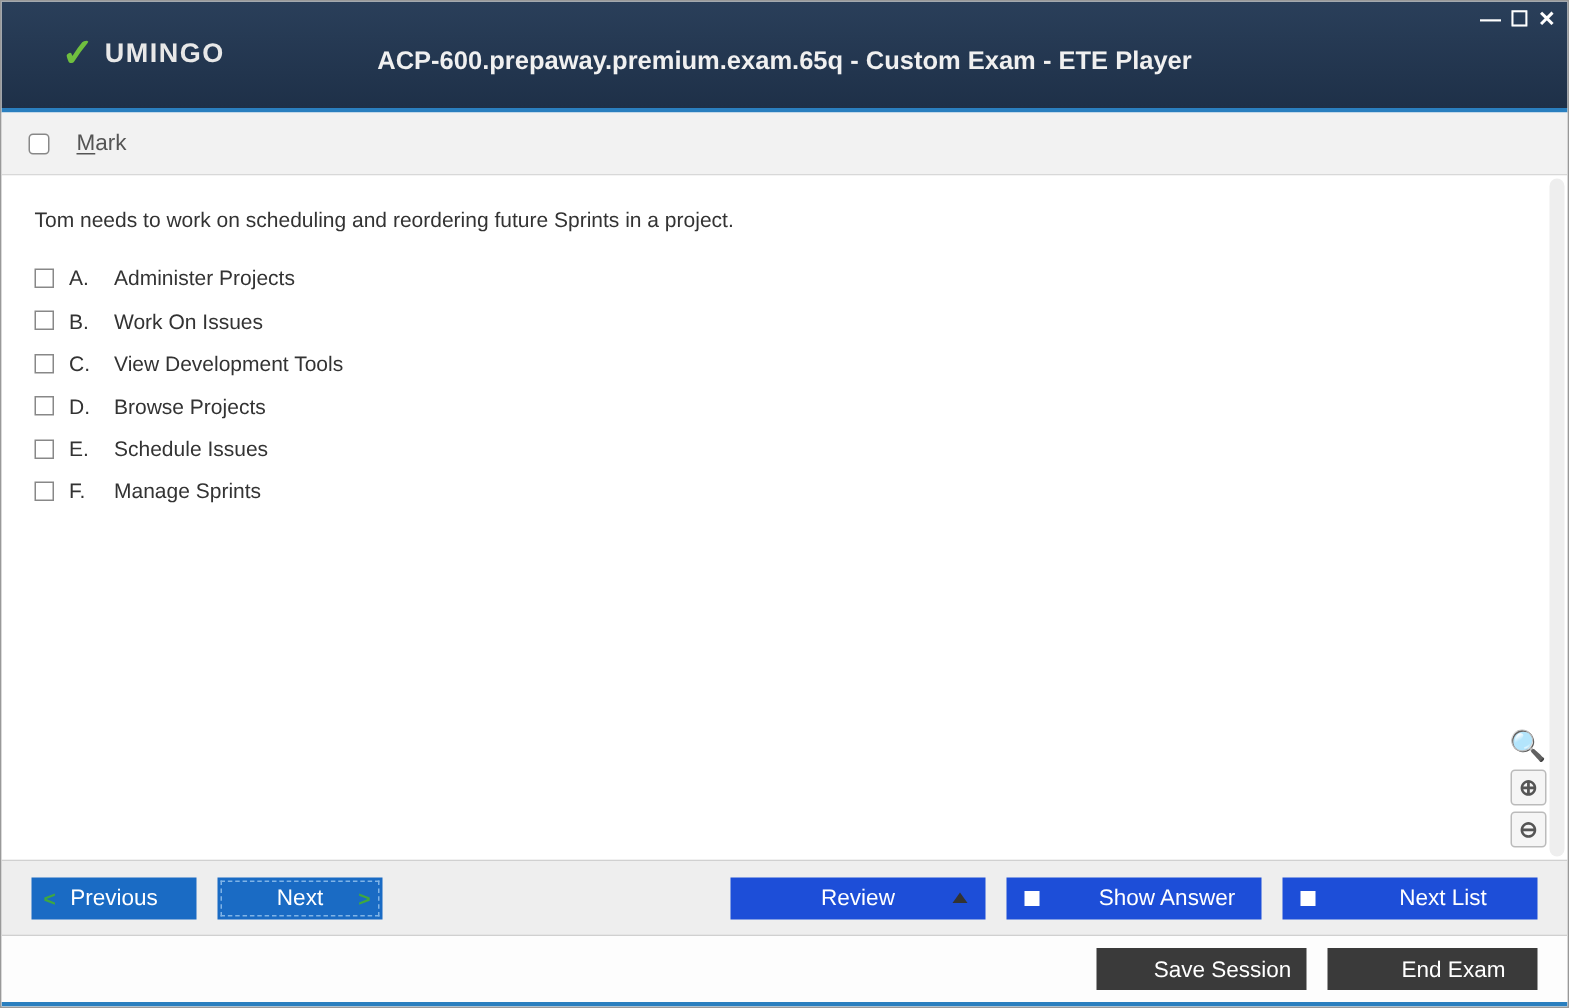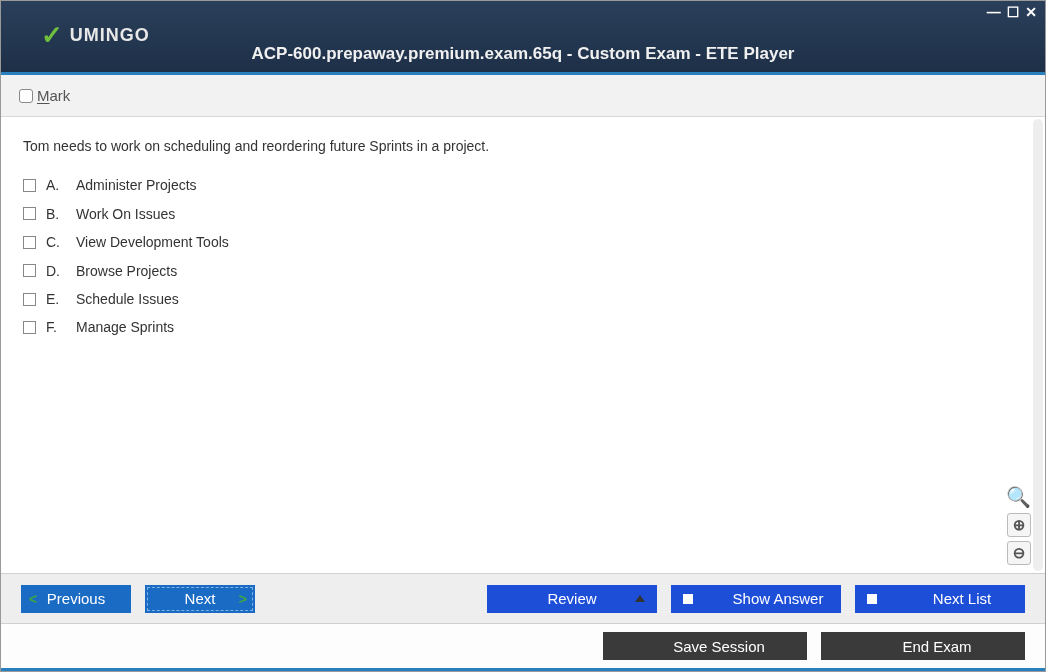--- a/index.html
+++ b/index.html
@@ -45,40 +45,40 @@
   }
   .logo .check {
     color: #6fbf3f;
     font-size: 26px;
     font-weight: bold;
     line-height: 0.7;
   }
   .title-text {
     position: absolute;
     left: 0; right: 0;
-    top: 43px;
+    top: 30px;
     text-align: center;
     font-size: 17px;
     font-weight: 600;
     color: #f0f0f0;
   }
   .question-bar {
     background: #f2f2f2;
     border-bottom: 1px solid #d8d8d8;
     height: 42px;
     position: relative;
     display: flex;
     align-items: center;
     padding: 0 18px;
     color: #555;
   }
   .mark-wrap {
     display: flex;
     align-items: center;
-    gap: 4px;
+    gap: 18px;
     font-size: 15px;
     color: #555;
   }
   .mark-wrap .mark-label { text-decoration: underline; text-underline-offset: 2px; }
   .mark-checkbox {
     width: 14px; height: 14px;
     border: 1.5px solid #888;
     border-radius: 3px;
     background: #fff;
   }
@@ -202,21 +202,21 @@
     background: #fdfdfd;
     border-top: 1px solid #d0d0d0;
     border-bottom: 3px solid #2a7fbf;
     height: 48px;
     display: flex;
     align-items: center;
     justify-content: flex-end;
     padding: 0 20px;
     gap: 14px;
   }
-  .btn-dark { background: #3a3a3a; width: 204px; height: 28px; padding-left: 28px; }
+  .btn-dark { background: #3a3a3a; width: 140px; height: 28px; padding-left: 28px; }
 </style>
 </head>
 <body>
 
 <div class="titlebar">
   <div class="controls">
     <span>—</span>
     <span>☐</span>
     <span>✕</span>
   </div>

